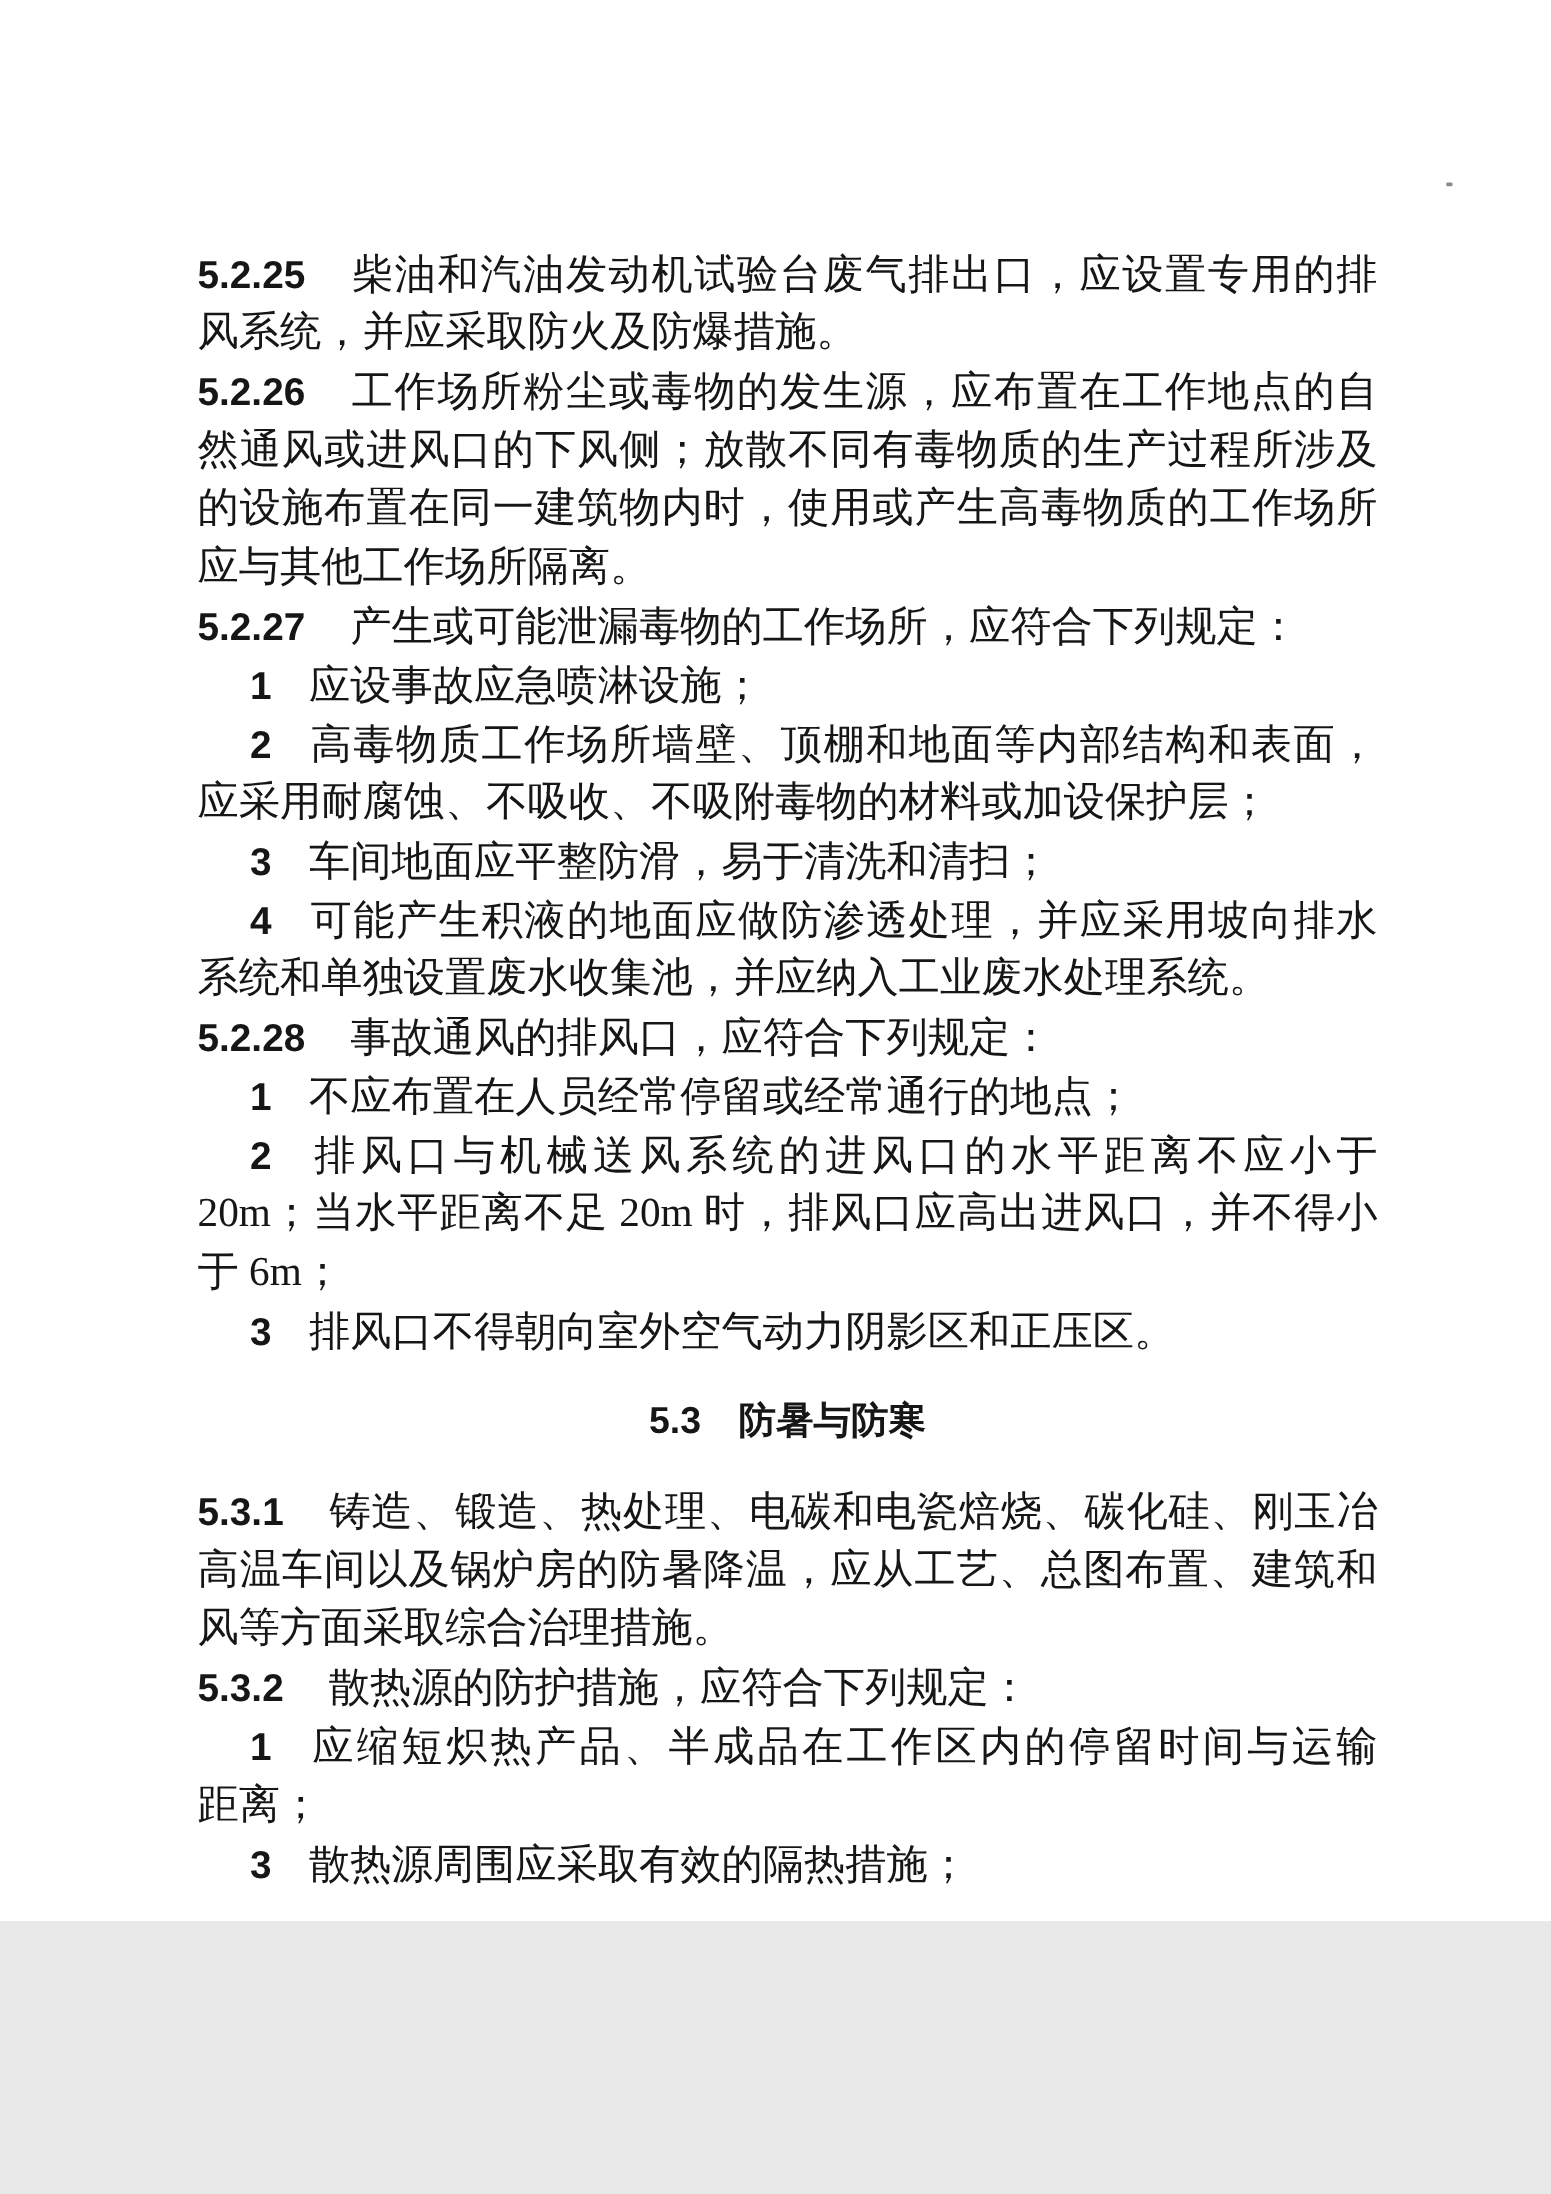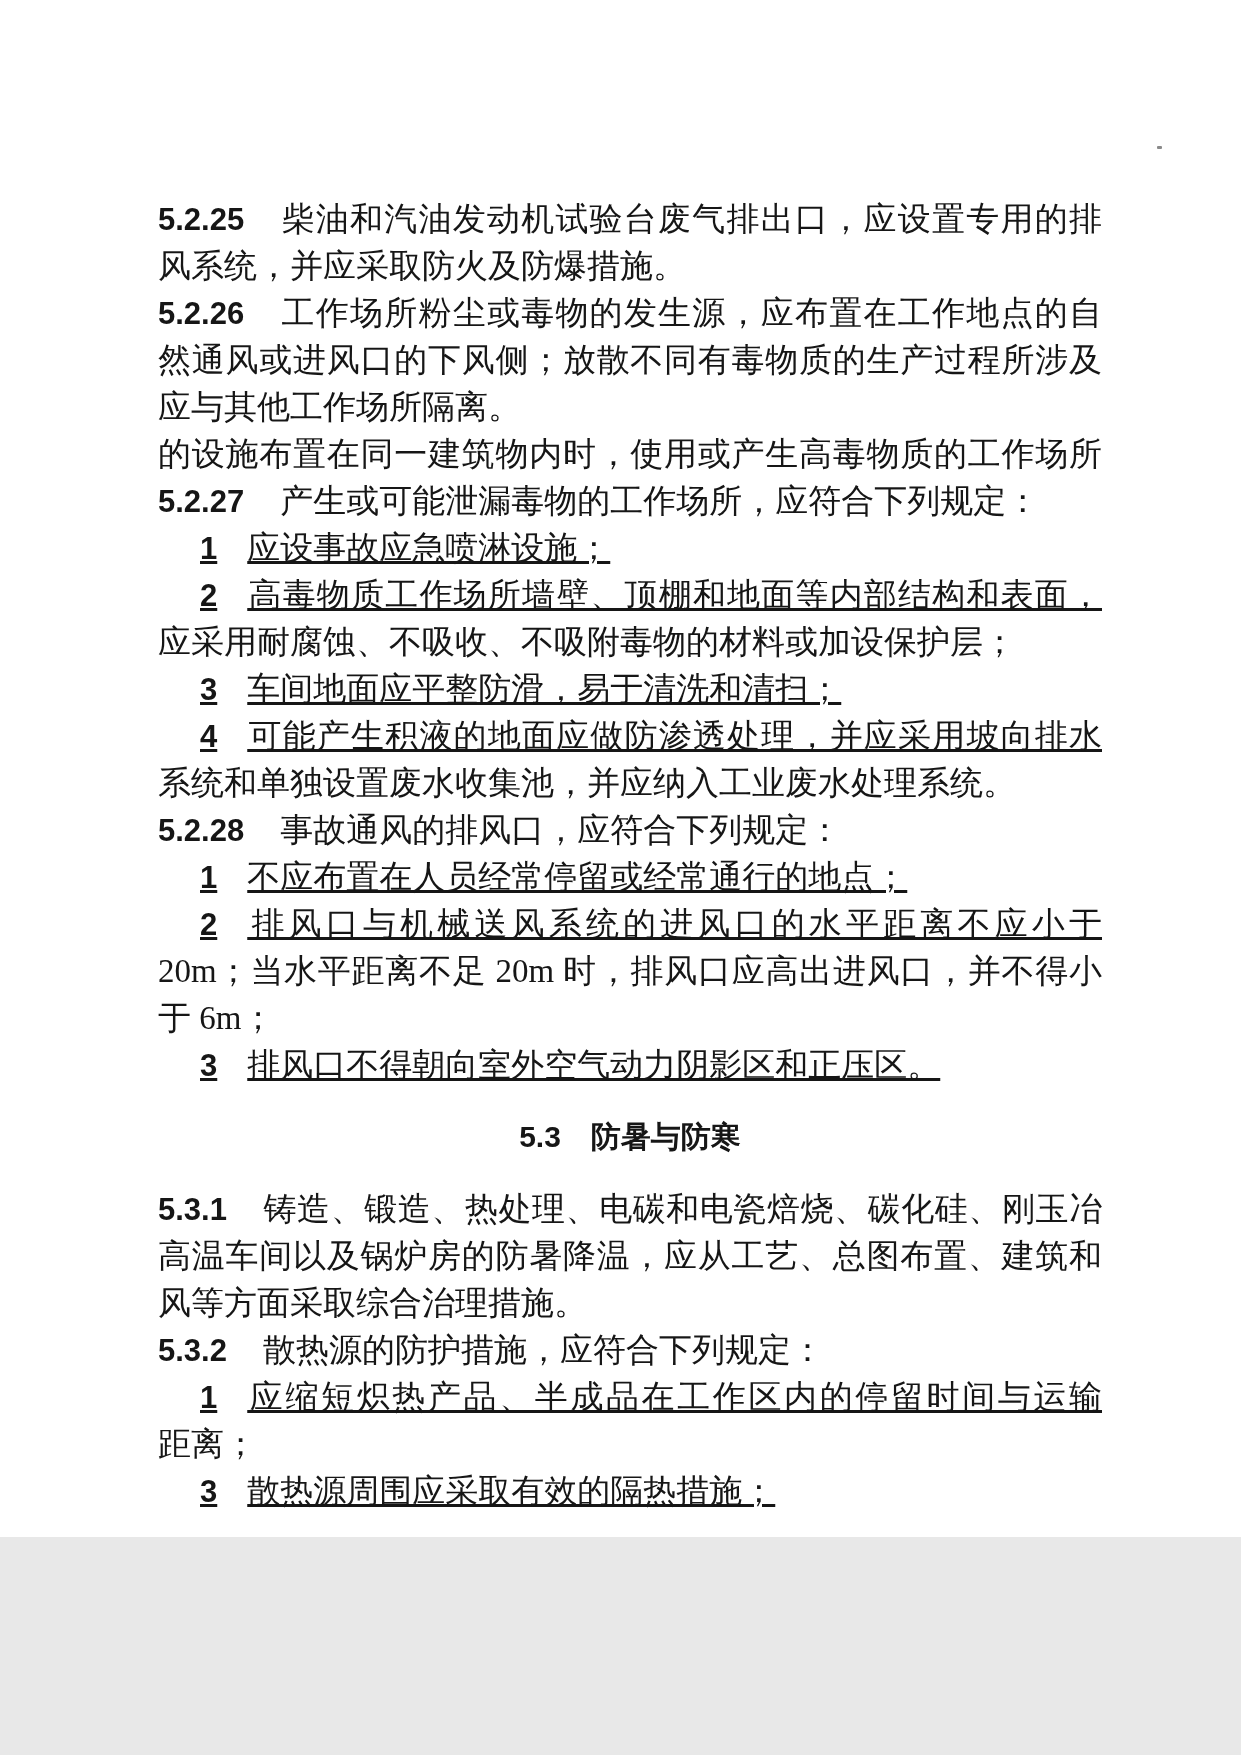--- a/index.html
+++ b/index.html
@@ -21,21 +21,21 @@
     line-height:47px;
     height:47px;
     white-space:nowrap;
   }
   .line.full{
     text-align:justify;
     text-align-last:justify;
     white-space:normal;
     overflow:hidden;
   }
-  .line.ind{padding-left:42px;text-decoration:underline;}
+  .line.ind{padding-left:42px;}
   .cnum,.inum{
     font-family:"Liberation Sans","DejaVu Sans",sans-serif;
     font-weight:700;
     font-size:31px;
     text-align:center;
   }
   .cnum{margin-right:36px;}
   .inum{margin-right:30px;}
   .heading{
     text-align:center;
@@ -66,22 +66,22 @@
 </head>
 <body>
 
 <div class="page">
   <div class="speck"></div>
   <div class="content">
       <div class="line full"><span class="cnum">5.2.25</span><span>柴油和汽油发动机试验台废气排出口，应设置专用的排</span></div>
       <div class="line"><span>风系统，并应采取防火及防爆措施。</span></div>
       <div class="line full"><span class="cnum">5.2.26</span><span>工作场所粉尘或毒物的发生源，应布置在工作地点的自</span></div>
       <div class="line full"><span>然通风或进风口的下风侧；放散不同有毒物质的生产过程所涉及</span></div>
+      <div class="line full"><span>的设施布置在同一建筑物内时，使用或产生高毒物质的工作场所</span></div>
       <div class="line"><span>应与其他工作场所隔离。</span></div>
-      <div class="line full"><span>的设施布置在同一建筑物内时，使用或产生高毒物质的工作场所</span></div>
       <div class="line"><span class="cnum">5.2.27</span><span>产生或可能泄漏毒物的工作场所，应符合下列规定：</span></div>
       <div class="line ind"><span class="inum">1</span><span>应设事故应急喷淋设施；</span></div>
       <div class="line ind full"><span class="inum">2</span><span>高毒物质工作场所墙壁、顶棚和地面等内部结构和表面，</span></div>
       <div class="line"><span>应采用耐腐蚀、不吸收、不吸附毒物的材料或加设保护层；</span></div>
       <div class="line ind"><span class="inum">3</span><span>车间地面应平整防滑，易于清洗和清扫；</span></div>
       <div class="line ind full"><span class="inum">4</span><span>可能产生积液的地面应做防渗透处理，并应采用坡向排水</span></div>
       <div class="line"><span>系统和单独设置废水收集池，并应纳入工业废水处理系统。</span></div>
       <div class="line"><span class="cnum">5.2.28</span><span>事故通风的排风口，应符合下列规定：</span></div>
       <div class="line ind"><span class="inum">1</span><span>不应布置在人员经常停留或经常通行的地点；</span></div>
       <div class="line ind full"><span class="inum">2</span><span>排风口与机械送风系统的进风口的水平距离不应小于</span></div>

